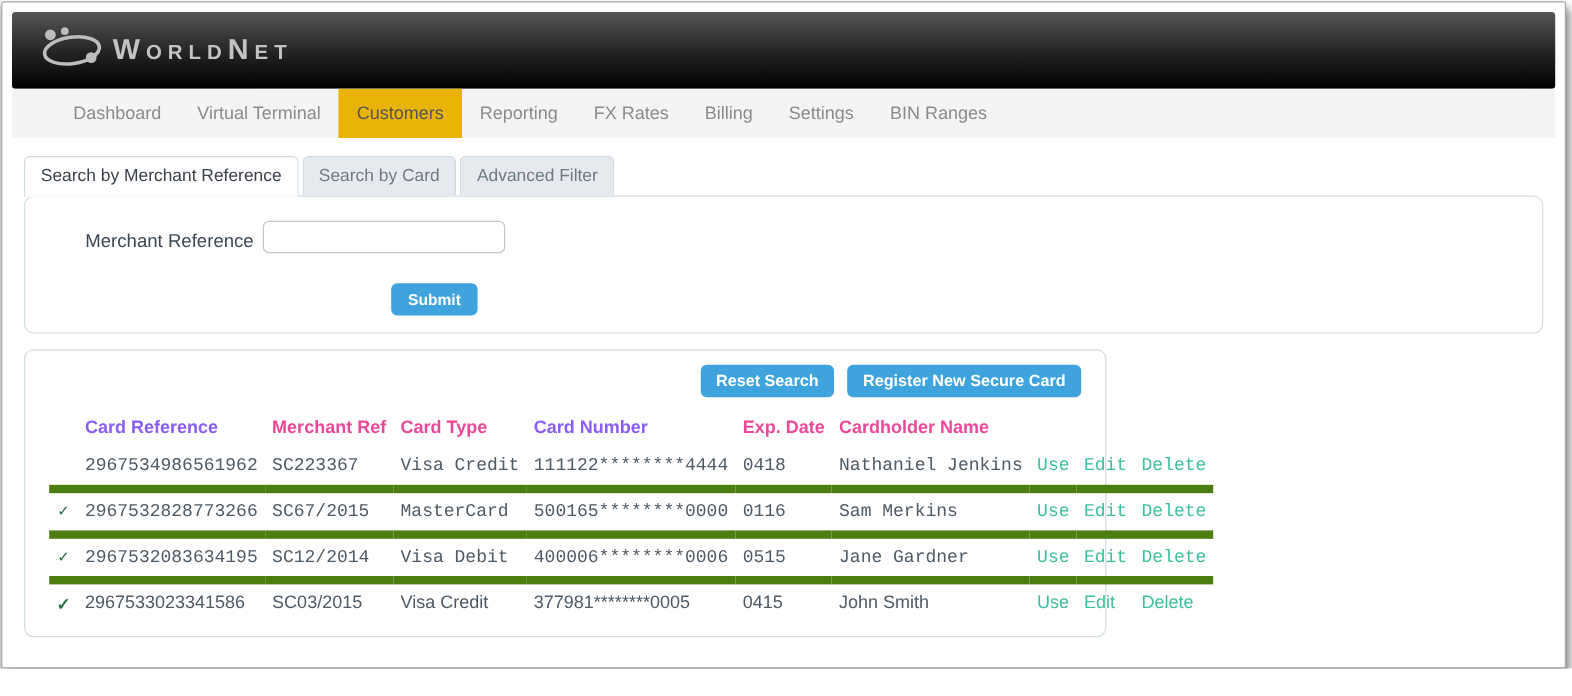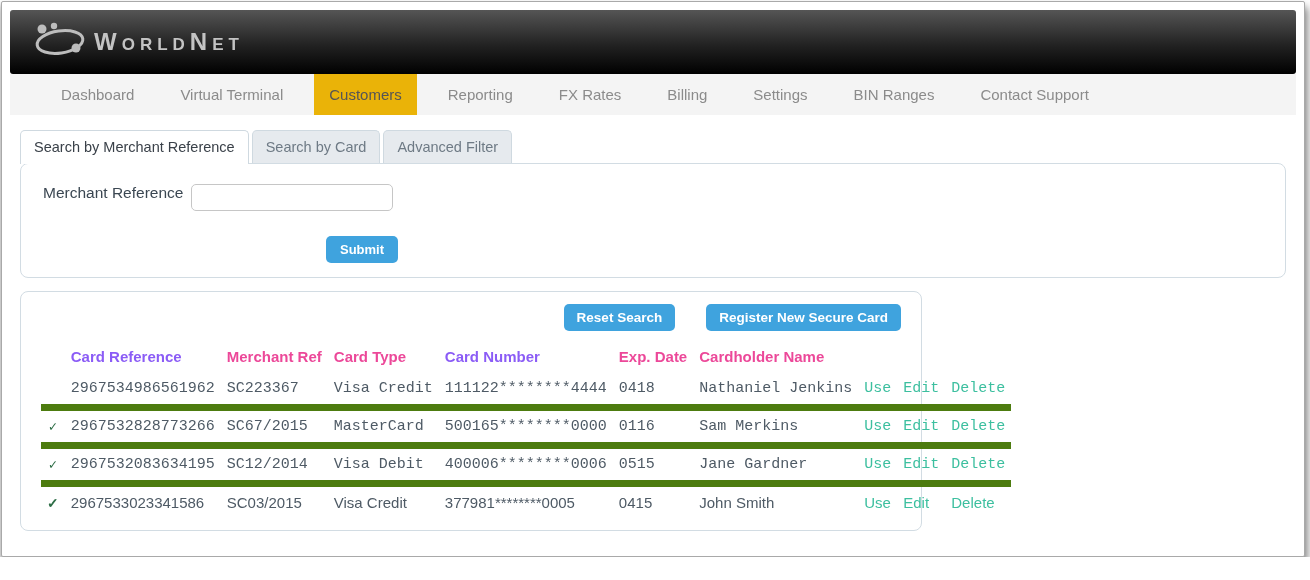--- a/index.html
+++ b/index.html
@@ -20,21 +20,21 @@
   }
   .logo-icon { margin-right: 6px; }
   .brand-name {
     color: #c3c3c3; font-size: 24px; font-weight: bold;
     font-variant: small-caps; letter-spacing: 5px; line-height: 1;
   }
 
   
   .nav-bar {
     margin: 0 8px; height: 41px; background: #f4f4f4;
-    display: flex; align-items: stretch; padding-left: 36px; gap: 16px;
+    display: flex; align-items: stretch; padding-left: 36px;
   }
   .nav-item {
     padding: 0 15px; line-height: 41px; font-size: 15px; color: #8b8b8b;
     cursor: pointer; white-space: nowrap;
   }
   .nav-item.active { background: #eab308; color: #555; }
 
   
   .tabs-row { margin: 15px 18px 0; display: flex; position: relative; z-index: 2; }
   .tab {
@@ -44,40 +44,40 @@
   }
   .tab.active {
     background: #fff; color: #3a4149; margin-bottom: -1px; padding-bottom: 9px;
   }
 
   
   .search-panel {
     margin: 0 18px; border: 1px solid #d2dce3; border-radius: 8px;
     padding: 20px 0 14px 22px; position: relative; z-index: 1; background: #fff;
   }
-  .form-row { display: flex; align-items: flex-start; }
+  .form-row { display: flex; align-items: flex-end; margin-left: 28px; }
   .form-label { font-size: 15.5px; color: #3b4752; margin-right: 8px; white-space: nowrap; }
   .text-input {
     width: 202px; height: 27px; border: 1px solid #c6c6c6; border-radius: 5px;
     padding: 2px 8px; font-size: 14px; font-family: "Liberation Sans", sans-serif;
     outline: none; color: #444;
   }
   .submit-row { margin: 25px 0 0 283px; }
   .btn-blue {
     background: #3fa3de; color: #fff; border: none; border-radius: 5px;
     font-weight: bold; font-size: 13px; padding: 6px 14px; cursor: pointer;
     font-family: "Liberation Sans", sans-serif;
   }
 
   
   .table-panel {
     margin: 13px 18px 0; width: 902px; border: 1px solid #d2dce3; border-radius: 8px;
     padding: 12px 20px 12px; background: #fff;
   }
-  .panel-buttons { display: flex; justify-content: flex-end; gap: 31px; }
+  .panel-buttons { display: flex; justify-content: flex-end; gap: 11px; }
   .panel-buttons .btn-blue { font-size: 13.5px; padding: 6px 13px; }
 
   table.cards { border-collapse: collapse; width: 100%; margin-top: 8px; }
   .cards th {
     text-align: left; padding: 9px 6px 8px; font-size: 15px; font-weight: bold; white-space: nowrap;
   }
   .cards th.dark { color: #8b5cf6; }
   .cards th.teal { color: #ec4899; }
   .cards td {
     padding: 7px 6px; font-size: 15px; color: #4e5a65; white-space: nowrap;
@@ -111,21 +111,20 @@
 
   <div class="nav-bar" id="nav-bar">
       <div class="nav-item">Dashboard</div>
       <div class="nav-item">Virtual Terminal</div>
       <div class="nav-item active">Customers</div>
       <div class="nav-item">Reporting</div>
       <div class="nav-item">FX Rates</div>
       <div class="nav-item">Billing</div>
       <div class="nav-item">Settings</div>
       <div class="nav-item">BIN Ranges</div>
-      <div class="nav-item">Contact Support</div>
     </div>
 
   <div class="tabs-row" id="tabs-row">
       <div class="tab active">Search by Merchant Reference</div>
       <div class="tab">Search by Card</div>
       <div class="tab">Advanced Filter</div>
     </div>
 
   <div class="search-panel">
     <div class="form-row">

